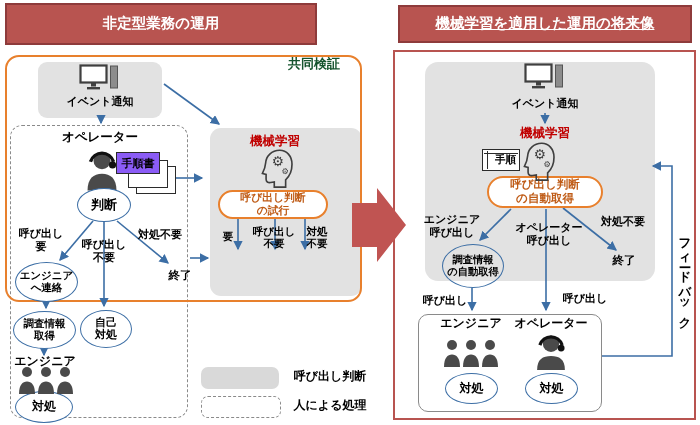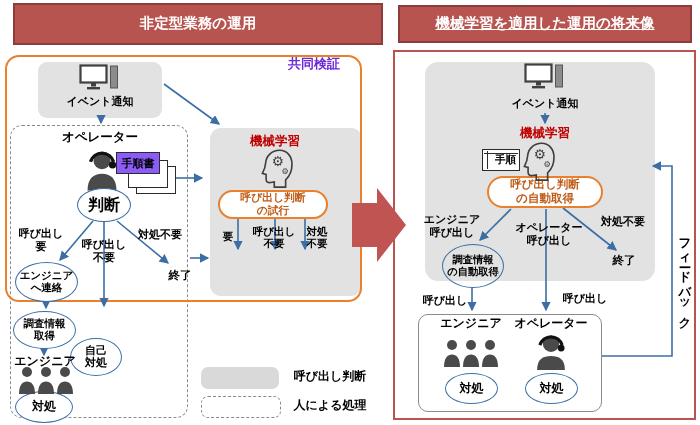--- a/index.html
+++ b/index.html
@@ -23,21 +23,21 @@
            font-weight:700;color:#000;text-align:center;line-height:1.12;z-index:60;box-sizing:border-box;}
   .ellipse.onGrey{background:transparent;}
   .obox{position:absolute;background:#fff;border:2px solid #e8802d;border-radius:16px;
         display:flex;flex-direction:column;align-items:center;justify-content:center;
         font-weight:700;color:#bf5b16;text-align:center;line-height:1.18;z-index:60;box-sizing:border-box;}
 
   
   .lbl{position:absolute;font-weight:700;color:#000;text-align:center;white-space:nowrap;
        transform:translateX(-50%);line-height:1.16;z-index:70;}
   .red{color:#c00000;}
-  .orng{color:#6d28d9;}
+  .orng{color:#14532d;}
   .vtext{position:absolute;writing-mode:vertical-rl;font-weight:700;color:#000;z-index:70;letter-spacing:1px;}
 
   .icon{position:absolute;z-index:65;}
   .icon.under{z-index:55;}
 
   
   .docbox{position:absolute;background:#8b5cf6;border:1.7px solid #2b2b2b;display:flex;
           align-items:center;justify-content:center;font-weight:700;color:#000;z-index:66;box-sizing:border-box;}
   .docpage{position:absolute;background:#fff;border:1.5px solid #2b2b2b;z-index:64;box-sizing:border-box;}
   .tejun{position:absolute;background:#fff;border:1.7px solid #2b2b2b;z-index:66;box-sizing:border-box;
@@ -48,21 +48,21 @@
   .legend-grey{position:absolute;background:#d9d9d9;border-radius:7px;z-index:10;}
   .legend-dash{position:absolute;border:1.6px dashed #8a8a8a;border-radius:7px;z-index:10;box-sizing:border-box;}
 
   svg.flow{position:absolute;left:0;top:0;z-index:40;pointer-events:none;}
 </style>
 </head>
 <body>
 
 <div id="stage">
 
-  <div class="hbar" style="left:13px;top:3px;width:370px;height:42px;">
+  <div class="hbar" style="left:5px;top:3px;width:312px;height:42px;">
     <div class="hl">非定型業務の運用</div>
   </div>
   <div class="hbar" style="left:398px;top:5px;width:294px;height:38px;text-decoration:underline;">
     <div class="hl">機械学習を適用した運用の将来像</div>
   </div>
 
   <div class="orangeframe" style="left:5px;top:55px;width:357px;height:247px;"></div>
   <div class="lbl orng" style="left:314px;top:56px;font-size:13px;">共同検証</div>
 
   <div class="greybox" style="left:38px;top:62px;width:124px;height:56px;border-radius:9px;"></div>
@@ -125,21 +125,21 @@
       <path d="M1.5,24 C1.5,17 5,14.2 10,14.2 C15,14.2 18.5,17 18.5,24 Z" fill="#4a4a4a"></path>
       <path d="M3.2,7.2 A7.2,7.6 0 0 1 16.8,7.2" stroke="#111" stroke-width="2" fill="none"></path>
       <circle cx="16.2" cy="9" r="2.1" fill="#111"></circle>
     </svg>
   </div>
 
   <div class="docpage" style="left:136px;top:166px;width:40px;height:28px;"></div>
   <div class="docpage" style="left:128px;top:160px;width:40px;height:28px;"></div>
   <div class="docbox" style="left:116px;top:152px;width:44px;height:22px;font-size:11px;">手順書</div>
 
-  <div class="ellipse" style="left:77px;top:188px;width:54px;height:34px;font-size:16px;">
+  <div class="ellipse" style="left:77px;top:188px;width:54px;height:34px;font-size:13px;">
     <span>判断</span>
   </div>
 
   <div class="lbl" style="left:41px;top:228px;font-size:11px;">
     <div>呼び出し</div>
     <div>要</div>
   </div>
   <div class="lbl" style="left:104px;top:239px;font-size:11px;">
     <div>呼び出し</div>
     <div>不要</div>
@@ -148,21 +148,21 @@
   <div class="lbl" style="left:180px;top:269px;font-size:11.5px;">終了</div>
 
   <div class="ellipse" style="left:15px;top:262px;width:63px;height:40px;font-size:10.5px;">
     <span>エンジニア</span>
     <span>へ連絡</span>
   </div>
   <div class="ellipse" style="left:13px;top:311px;width:63px;height:38px;font-size:10.5px;">
     <span>調査情報</span>
     <span>取得</span>
   </div>
-  <div class="ellipse" style="left:70px;top:310px;width:52px;height:38px;font-size:11px;margin-top:28px;">
+  <div class="ellipse" style="left:80px;top:310px;width:52px;height:38px;font-size:11px;">
     <span>自己</span>
     <span>対処</span>
   </div>
 
   <div class="lbl" style="left:45px;top:355px;font-size:12px;">エンジニア</div>
   <div class="icon" style="left:17px;top:366px;">
     <svg width="58" height="28" viewBox="0 0 58 28">
       <g fill="#4a4a4a">
         <circle cx="10" cy="6" r="5"></circle>
           <path d="M2,28 C2,19 5.5,15.5 10,15.5 C14.5,15.5 18,19 18,28 Z"></path>

